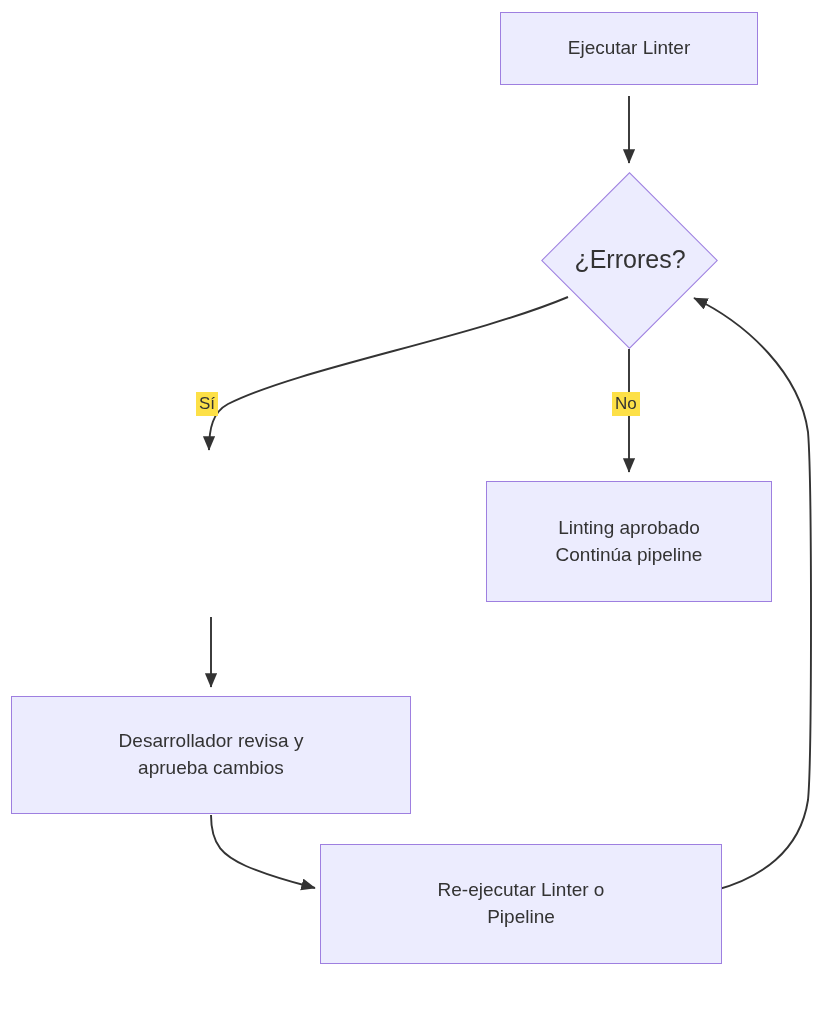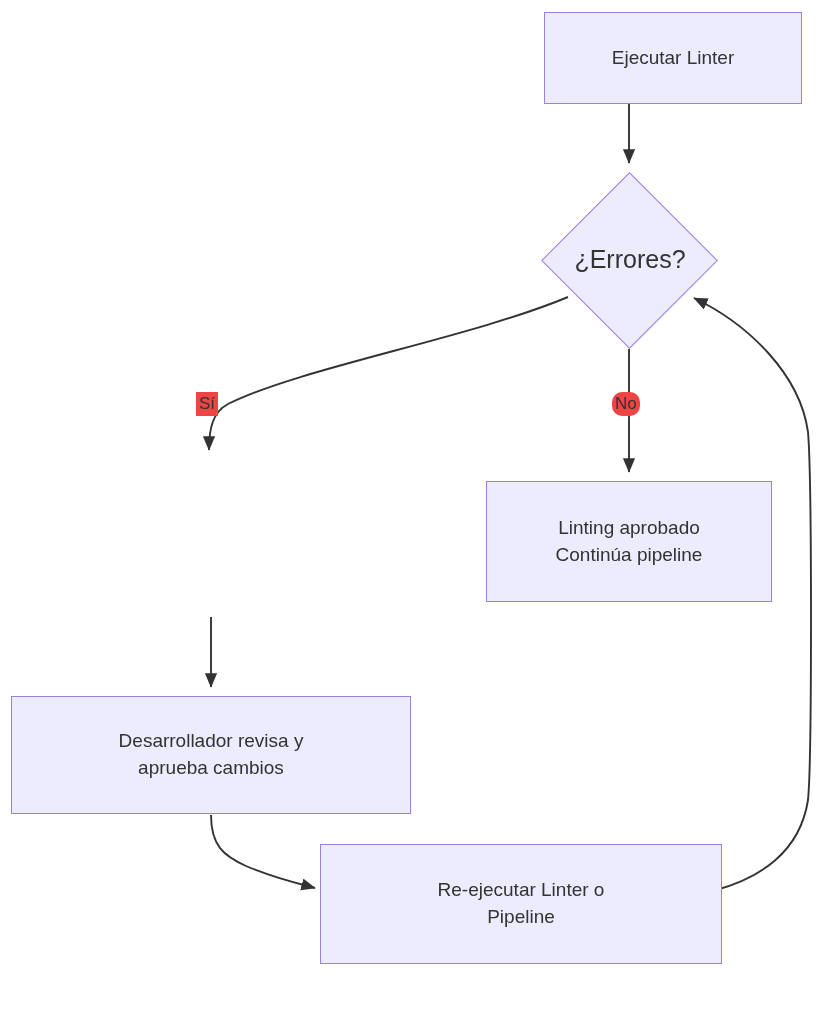--- a/index.html
+++ b/index.html
@@ -55,21 +55,21 @@
     justify-content: center;
     text-align: center;
     color: #333333;
     font-size: 25px;
     line-height: 1.42;
     z-index: 3;
     pointer-events: none;
   }
   .edge-label {
     position: absolute;
-    background: #ef4444;
+    background: #fde047;
     color: #333333;
     font-size: 17px;
     line-height: 1.3;
     padding: 1px 3px;
     z-index: 4;
     white-space: nowrap;
   }
   .edge-path {
     fill: none;
     stroke: #333333;
@@ -95,21 +95,21 @@
     <path class="edge-path" d="M 629 349 L 629 472" marker-end="url(#arrowhead)"></path>
 
     <path class="edge-path" d="M 211 617 L 211 687" marker-end="url(#arrowhead)"></path>
 
     <path class="edge-path" d="M 211 815 C 211 846 224 856 246 866 C 274 878 300 884 315 888" marker-end="url(#arrowhead)"></path>
 
     <path class="edge-path" d="M 716 890 C 760 878 800 852 808 800 C 812 760 812 480 808 432
              C 800 374 748 324 694 298" marker-end="url(#arrowhead)"></path>
   </svg>
 
-  <div class="node" style="left:500px; top:12px; width:258px; height:92px;margin-left:44px;">
+  <div class="node" style="left:500px; top:12px; width:258px; height:73px;">
     <span>Ejecutar Linter</span>
   </div>
 
   <div class="node-diamond" style="left:567px; top:198px; width:125px; height:125px;"></div>
   <div class="diamond-label" style="left:540px; top:232px; width:180px; height:56px;">
     <span>¿Errores?</span>
   </div>
 
 
   <div class="node" style="left:486px; top:481px; width:286px; height:121px;">
@@ -124,17 +124,17 @@
 
   <div class="node" style="left:320px; top:844px; width:402px; height:120px;">
     <span>Re-ejecutar Linter o
 Pipeline</span>
   </div>
 
   <div class="edge-label" style="left:196px; top:392px;">
     <span>Sí</span>
   </div>
 
-  <div class="edge-label" style="left:612px; top:392px;border-radius:10px;">
+  <div class="edge-label" style="left:612px; top:392px;">
     <span>No</span>
   </div>
 
 </div>
 
 </body></html>

